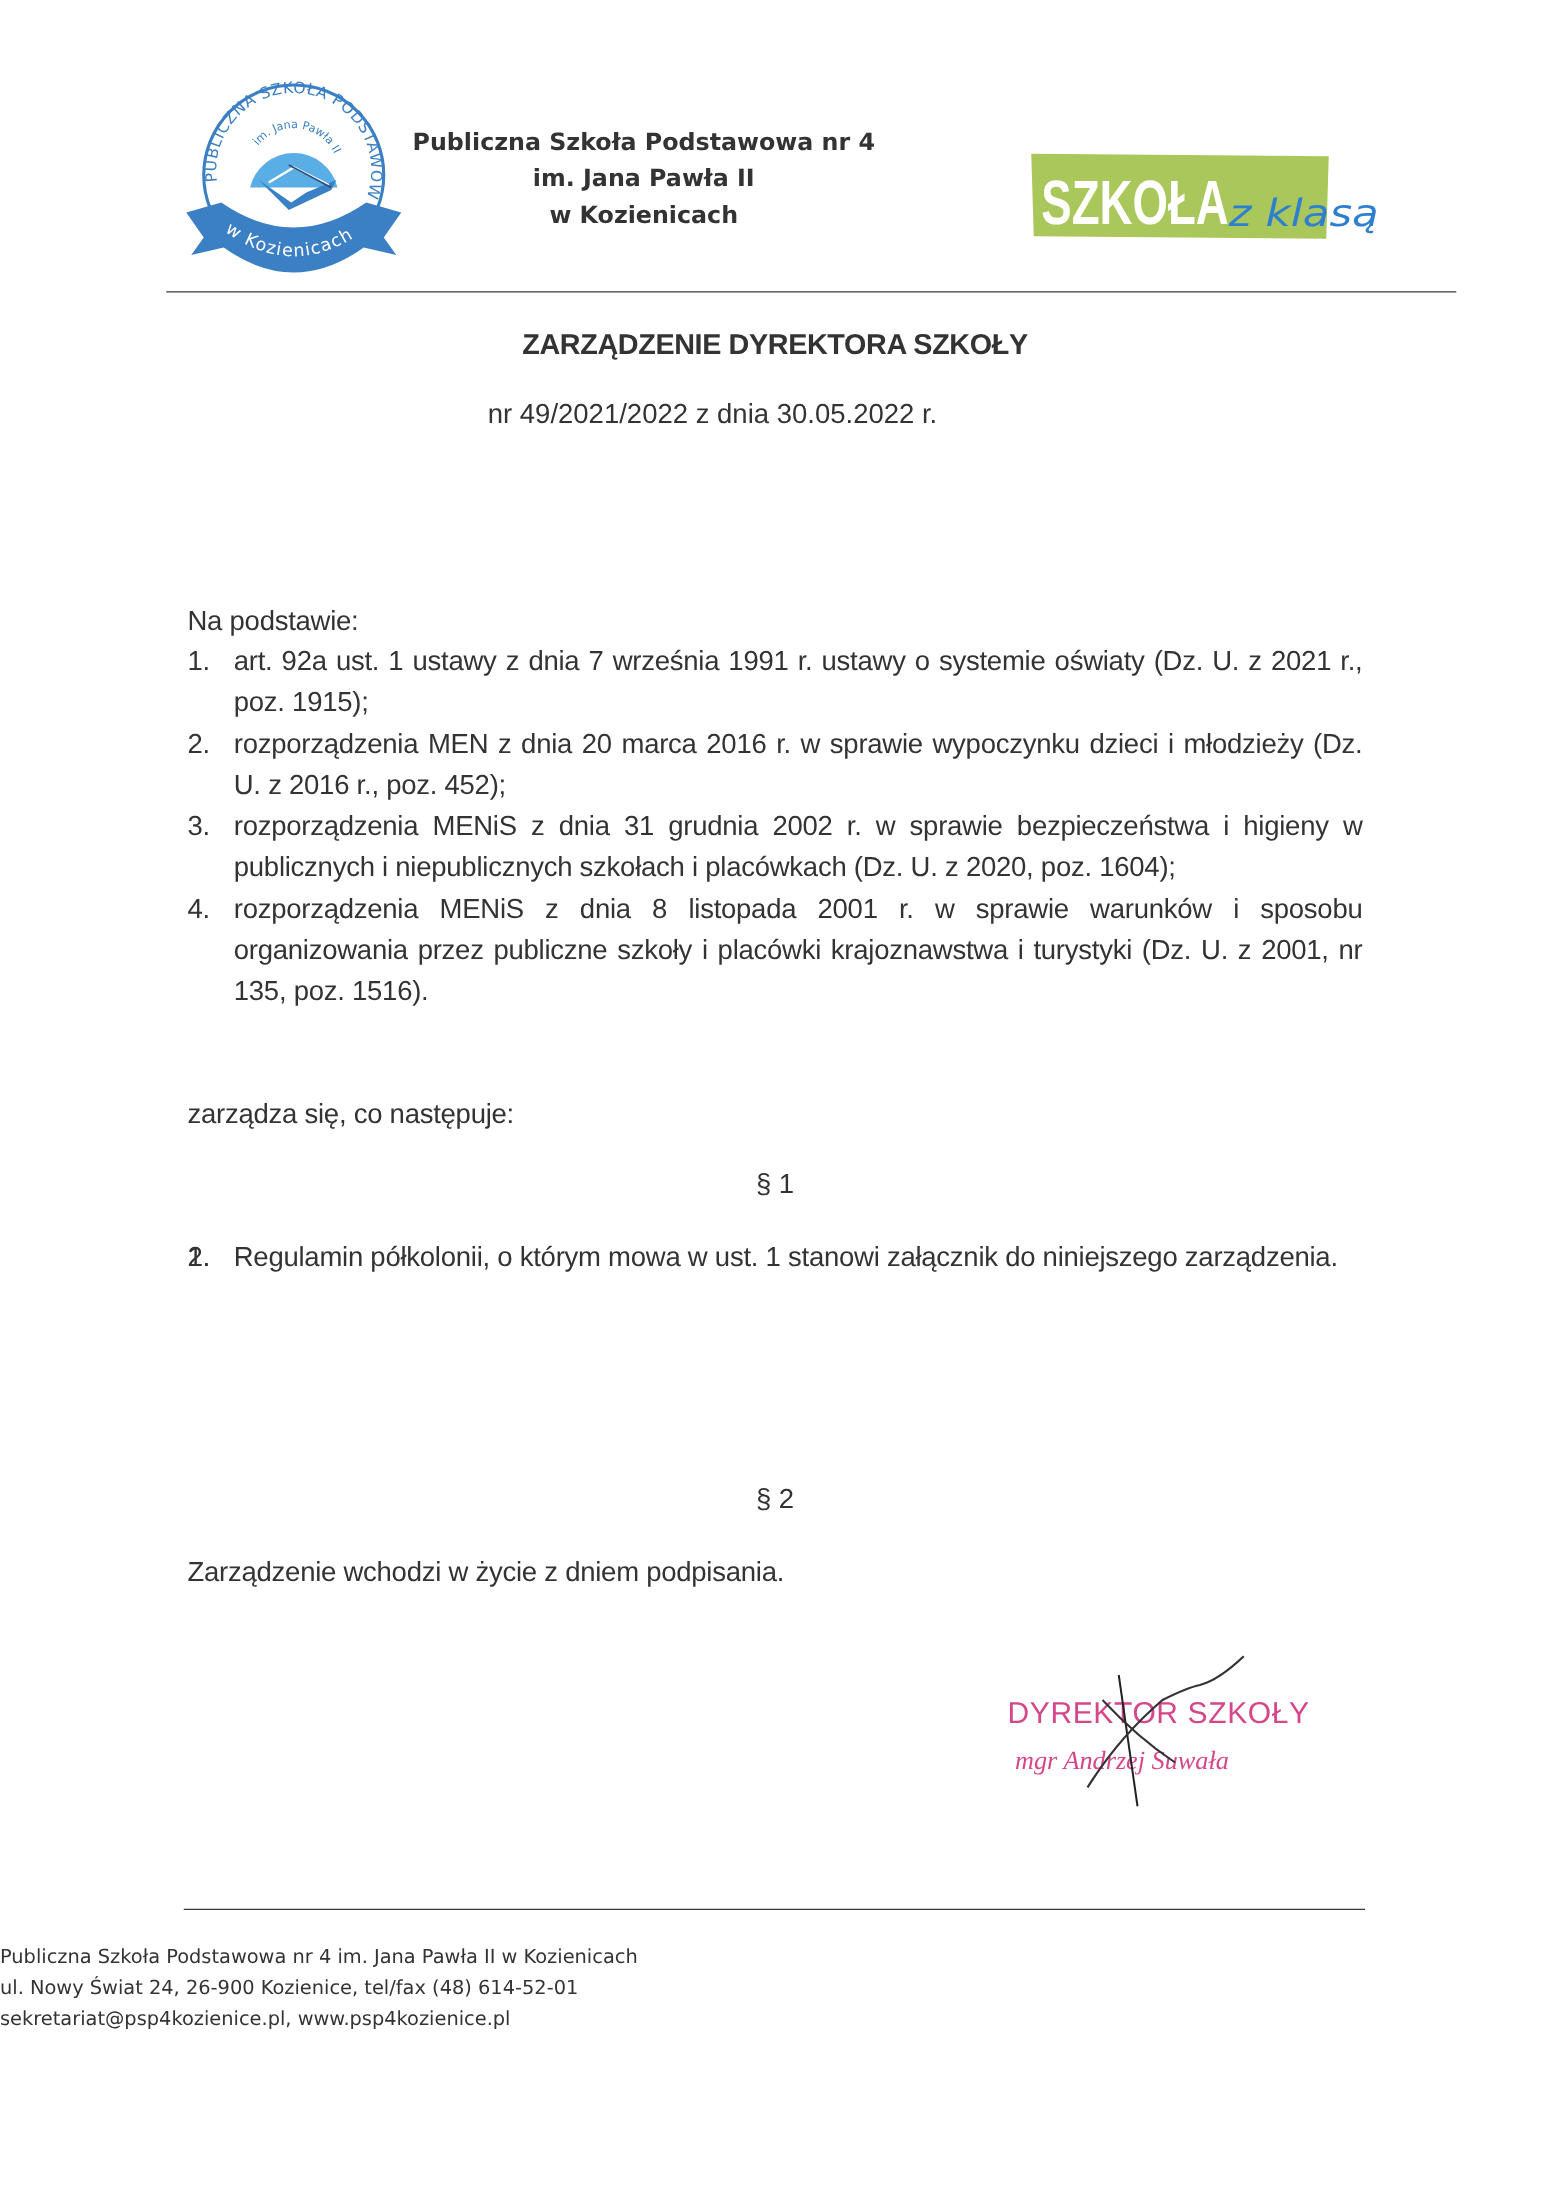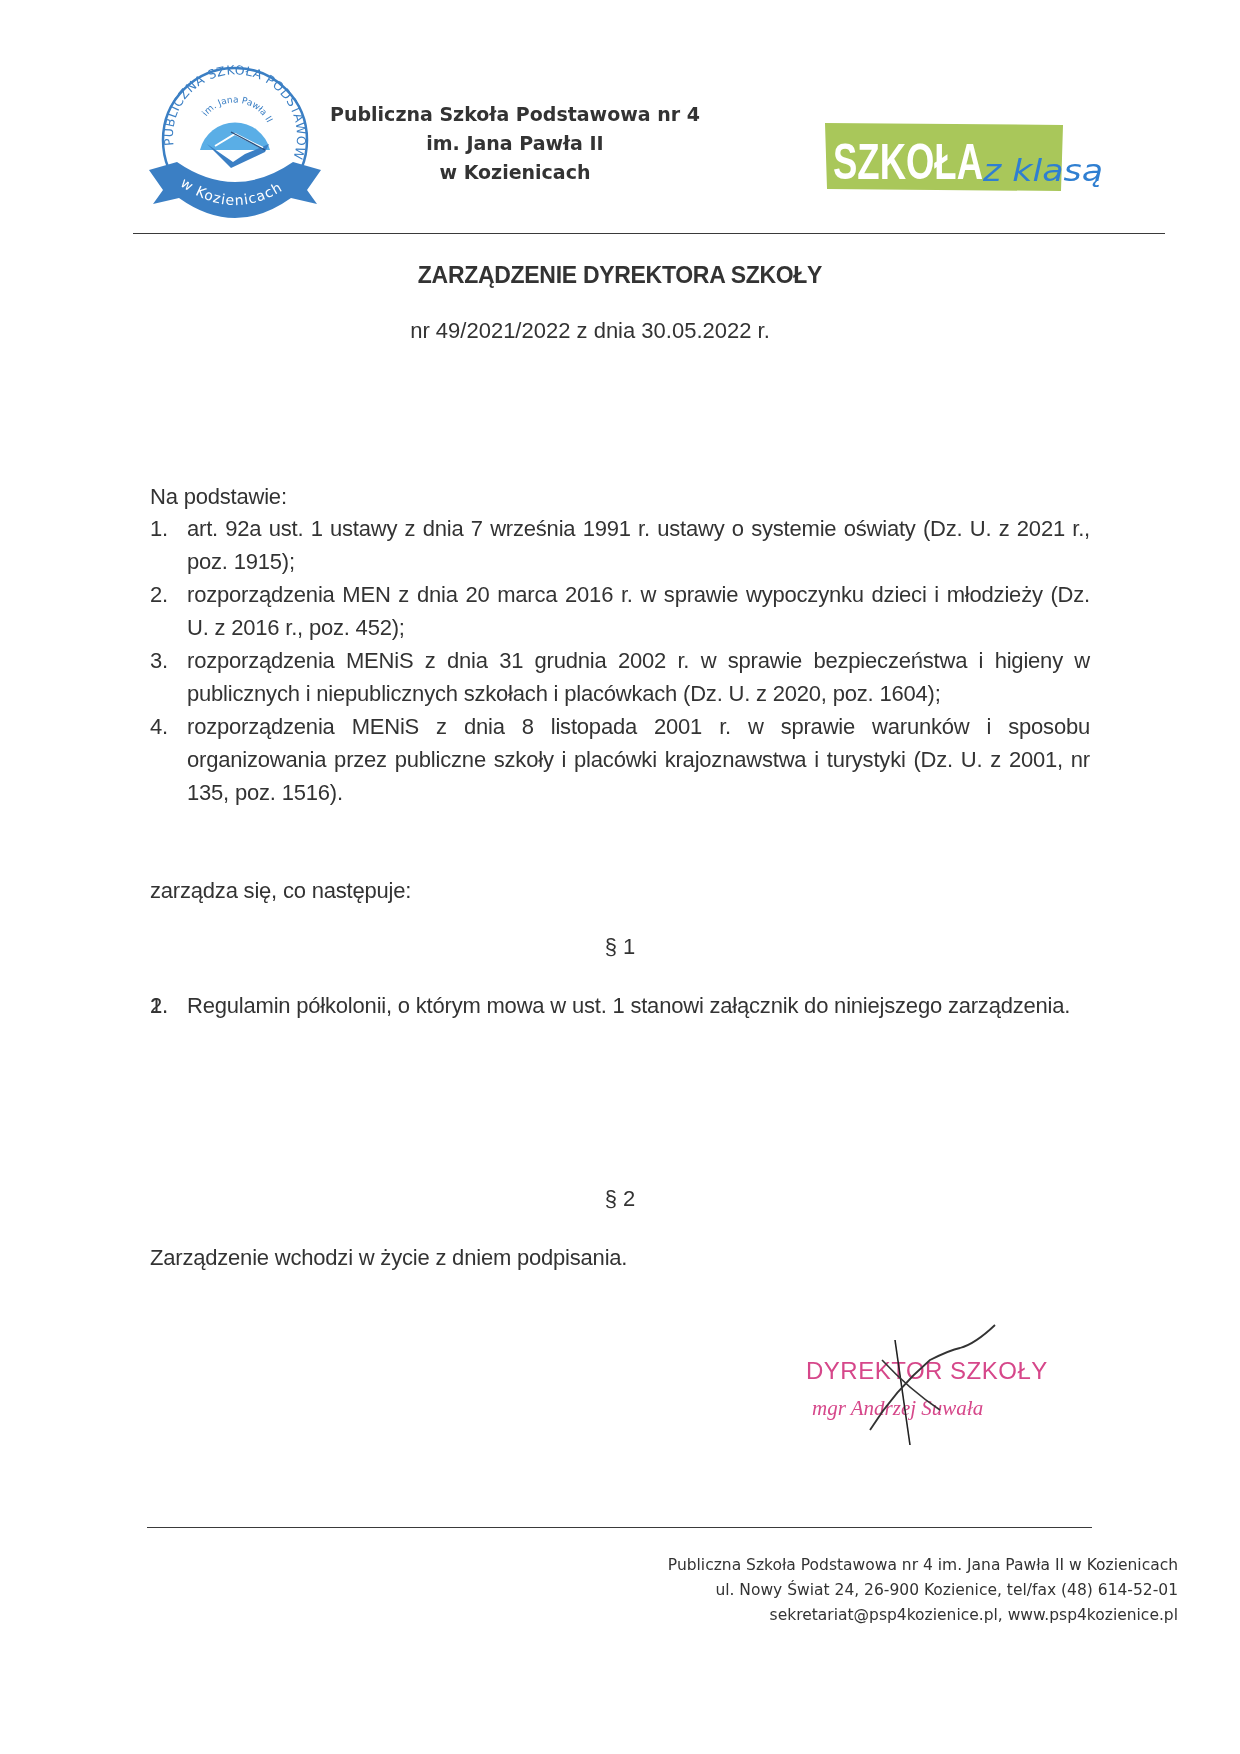--- a/index.html
+++ b/index.html
@@ -6,21 +6,21 @@
   body { width:1240px; height:1754px; position:relative; overflow:hidden; color:#2a2a2a; }
   .abs { position:absolute; }
 
   
   .logo { left:145px; top:52px; width:180px; height:178px; }
   .hdr-text { left:330px; top:100px; width:370px; text-align:center; font-family:"DejaVu Sans", sans-serif; font-weight:bold; font-size:19px; line-height:29px; color:#333; }
   .szkola-logo { left:823px; top:119px; width:290px; height:80px; }
   .rule-top { left:133px; top:233px; width:1032px; height:1px; background:#3a3a3a; }
 
   .title { left:0; width:1240px; top:262px; text-align:center; font-family:"Liberation Sans", sans-serif; font-weight:bold; font-size:23px; color:#333; letter-spacing:-0.3px; }
-  .number { left:0; width:1140px; top:318px; text-align:center; font-family:"Liberation Sans", sans-serif; font-size:22px; color:#333;margin-left:20px; }
+  .number { left:0; width:1140px; top:318px; text-align:center; font-family:"Liberation Sans", sans-serif; font-size:22px; color:#333; }
   .subject { left:150px; width:940px; top:370px; text-align:center; font-family:"Liberation Sans", sans-serif; font-size:22px; line-height:31px; color:#333; letter-spacing:-0.2px; }
 
   .body-block { left:150px; width:940px; font-family:"Liberation Sans", sans-serif; font-size:22px; line-height:33px; color:#333; letter-spacing:-0.2px; }
   .intro { top:480px; }
   .list { list-style:none; margin:0; padding:0; }
   .list li { position:relative; padding-left:37px; text-align:justify; }
   .list li .num { position:absolute; left:0; top:0; }
   .legal-list { top:512px; }
   .decree { top:874px; }
   .para-mark { left:0; width:1240px; text-align:center; font-family:"Liberation Sans", sans-serif; font-size:22px; color:#333; }
@@ -28,21 +28,21 @@
   .p2 { top:1186px; }
   .sec1-list { top:989px; }
   .effective { top:1241px; }
 
   .signature { left:800px; top:1320px; width:240px; height:130px; }
   .sig-title { position:absolute; left:6px; top:24px; font-family:Liberation Sans, sans-serif; font-size:24px; color:#d6478a; letter-spacing:0.5px; white-space:nowrap;margin-top:13px; }
   .sig-name { position:absolute; left:12px; top:76px; font-family:"Liberation Serif", serif; font-style:italic; font-size:21px; color:#d6478a; white-space:nowrap; }
   .sig-stroke { position:absolute; left:0; top:0; width:240px; height:130px; }
 
   .rule-bottom { left:147px; top:1527px; width:945px; height:1px; background:#3a3a3a; }
-  .footer { left:0; width:1178px; top:1553px; text-align:right; font-family:"DejaVu Sans", sans-serif; font-size:15.5px; line-height:25px; color:#333; }
+  .footer { left:0; width:1178px; top:1553px; text-align:left; font-family:"DejaVu Sans", sans-serif; font-size:15.5px; line-height:25px; color:#333; }
 </style>
 </head>
 <body>
 
 <div class="abs logo">
   <svg width="180" height="178" viewBox="0 0 180 178">
     <defs>
       <path id="arcTop" d="M 30 100 A 62 62 0 1 1 150 100" fill="none"></path>
       <path id="arcInner" d="M 58 70 A 36 36 0 0 1 122 70" fill="none"></path>
       <path id="arcRibbon" d="M 28 128 Q 90 178 152 128" fill="none"></path>

